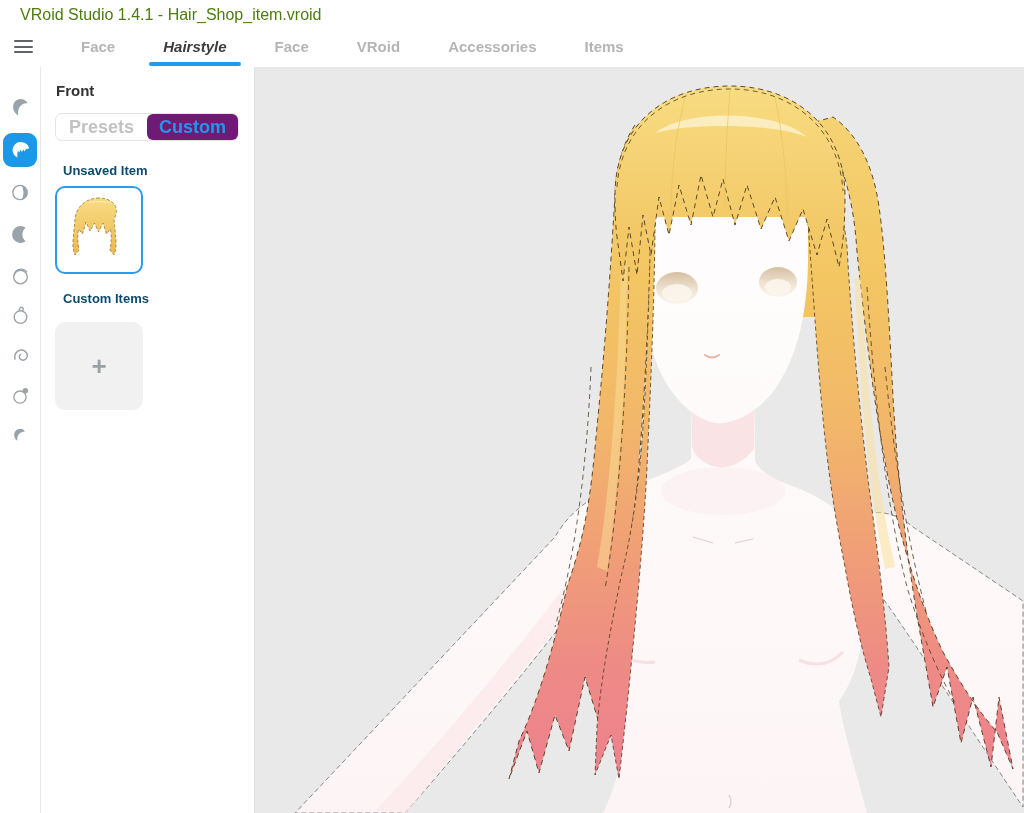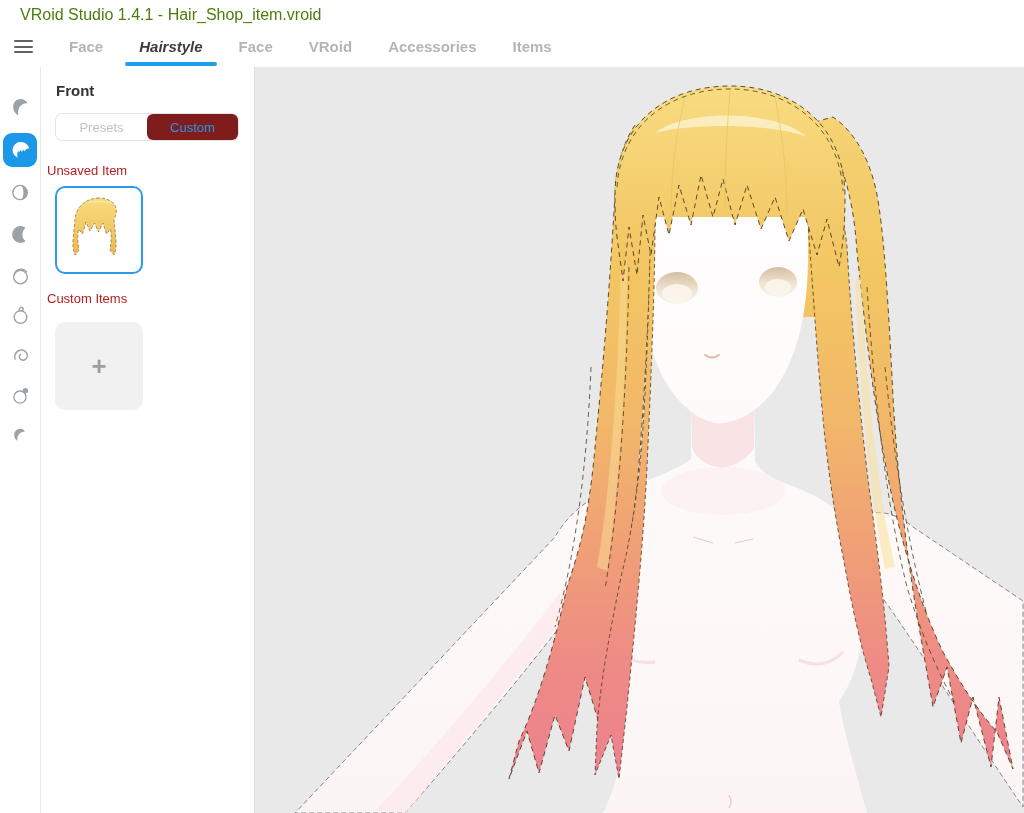--- a/index.html
+++ b/index.html
@@ -9,39 +9,39 @@
     -webkit-font-smoothing:antialiased;
   }
   
   .titlebar{position:absolute;top:0;left:0;right:0;height:26px;background:#fff;}
   .titlebar .wtitle{position:absolute;left:20px;top:6px;font-size:16px;color:#4d7c0f;white-space:nowrap;}
   
   .navbar{position:absolute;top:26px;left:0;right:0;height:41px;background:#fff;
           border-bottom:1px solid #ececec;display:flex;align-items:center;}
   .hamburger{margin-left:14px;width:19px;height:13px;display:flex;flex-direction:column;justify-content:space-between;cursor:pointer;}
   .hamburger span{display:block;height:2px;background:#5f6368;border-radius:1px;}
-  .tab{margin-left:36px;font-size:15px;font-weight:600;color:#b5b5b5;position:relative;cursor:pointer;white-space:nowrap;}
+  .tab{margin-left:48px;font-size:15px;font-weight:600;color:#b5b5b5;position:relative;cursor:pointer;white-space:nowrap;}
   .tab.active{color:#3c3c3c;font-weight:700;font-style:italic;}
   .tab.active::after{content:"";position:absolute;left:-14px;right:-14px;bottom:-11px;height:4px;
                      background:#1f9ceb;border-radius:2px;}
   
   .iconstrip{position:absolute;top:67px;left:0;width:40px;bottom:0;background:#fff;border-right:1px solid #e8e8e8;}
   .icon-slot{position:absolute;left:3px;width:34px;height:34px;border-radius:9px;display:flex;
              align-items:center;justify-content:center;color:#9aa2aa;cursor:pointer;}
   .icon-slot.selected{background:#1b99e8;color:#ffffff;}
   .icon-slot svg{width:21px;height:21px;display:block;}
   
   .panel{position:absolute;top:67px;left:41px;width:213px;bottom:0;background:#fff;border-right:1px solid #dfdfdf;text-align:center;}
   .panel .heading{position:absolute;left:15px;top:15px;font-size:15px;font-weight:700;color:#333;}
   .segmented{position:absolute;left:14px;top:46px;width:184px;height:28px;border:1px solid #e4e4e4;
              border-radius:7px;background:#fff;display:flex;box-sizing:border-box;}
-  .seg{flex:1;display:flex;align-items:center;justify-content:center;font-size:13px;font-weight:400;
+  .seg{flex:1;display:flex;align-items:center;justify-content:center;font-size:18px;font-weight:700;
        color:#c2c2c2;border-radius:6px;cursor:pointer;}
-  .seg.selected{background:#7f1d1d;color:#2496ea;}
-  .section-title{position:absolute;left:6px;font-size:13px;font-weight:400;color:#b91c1c;}
+  .seg.selected{background:#701a75;color:#2496ea;}
+  .section-title{position:absolute;left:22px;font-size:13px;font-weight:700;color:#0c4a6e;}
   .t-unsaved{top:96px;}
   .t-custom{top:224px;}
   .thumb{position:absolute;left:14px;top:119px;width:84px;height:84px;border:2px solid #2d9ce8;
          border-radius:10px;background:#fff;cursor:pointer;overflow:hidden;}
   .thumb svg{width:100%;height:100%;display:block;}
   .tooltip{position:absolute;left:92px;top:131px;height:29px;padding:0 13px;background:#ededed;
            border-radius:6px;box-shadow:0 1px 3px rgba(0,0,0,.15);display:flex;align-items:center;
            font-size:11.5px;font-weight:700;color:#333;white-space:nowrap;z-index:5;cursor:pointer;}
   .add-tile{position:absolute;left:14px;top:255px;width:88px;height:88px;background:#f1f1f2;border-radius:10px;
             display:flex;align-items:center;justify-content:center;cursor:pointer;}

